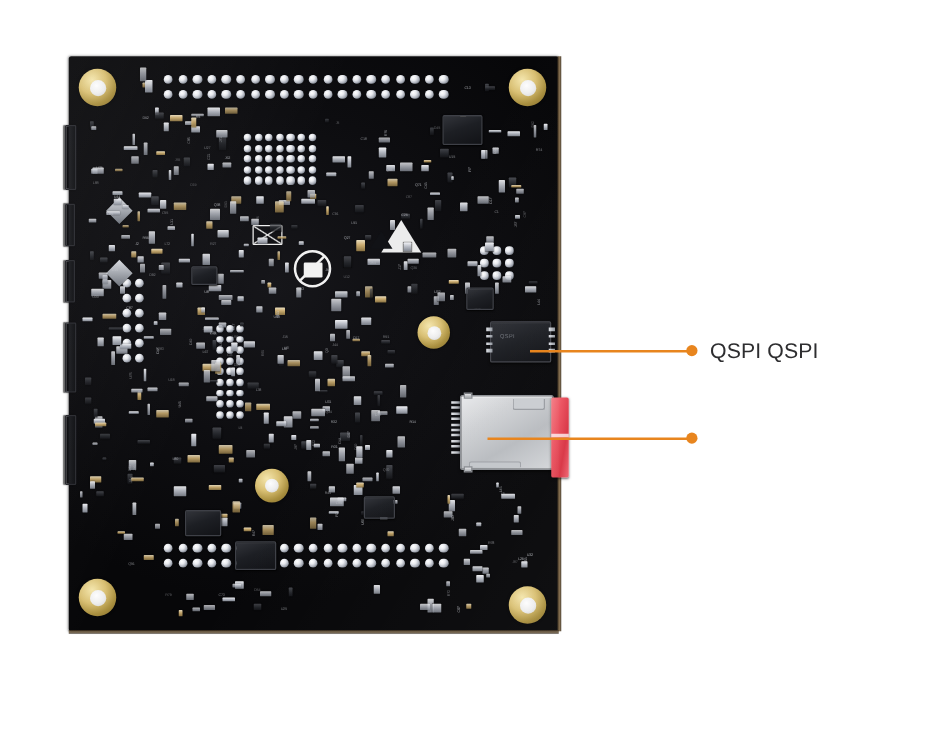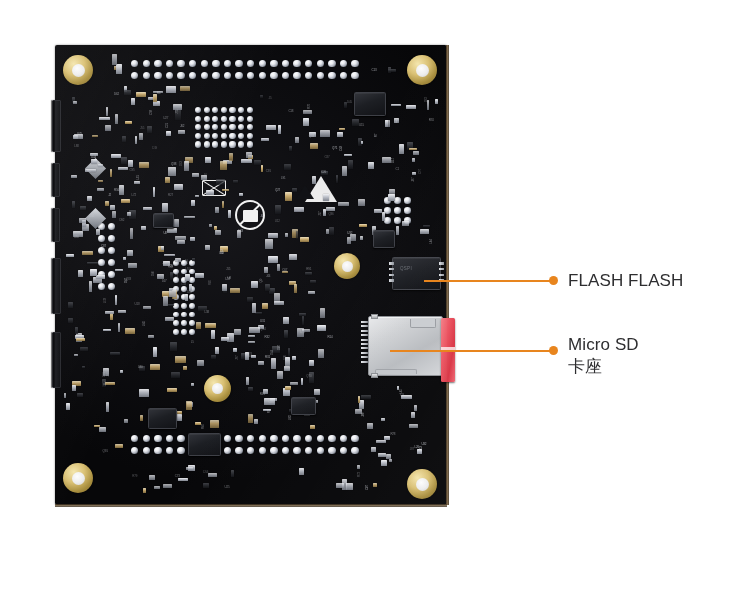--- a/index.html
+++ b/index.html
@@ -988,20 +988,18 @@
       <div class="tab" style="top:-3px;"></div>
       <div class="tab" style="bottom:-3px;"></div>
     </div>
     <div id="sdplastic">
       <div class="seam"></div>
     </div>
   </div>
 
   <div class="lead" style="left:424px;top:280px;width:128px;"></div>
   <div class="dot" style="left:549px;top:276px;"></div>
-  <div class="calloutLabel" style="left:568px;top:270px;">FLASH FLASH</div>
+  <div class="calloutLabel" style="left:568px;top:270px;">QSPI QSPI</div>
 
   <div class="lead" style="left:390px;top:350px;width:162px;"></div>
   <div class="dot" style="left:549px;top:346px;"></div>
-  <div class="calloutLabel" style="left:568px;top:334px;">Micro SD
-卡座</div>
 
 </div>
 
 </body></html>

